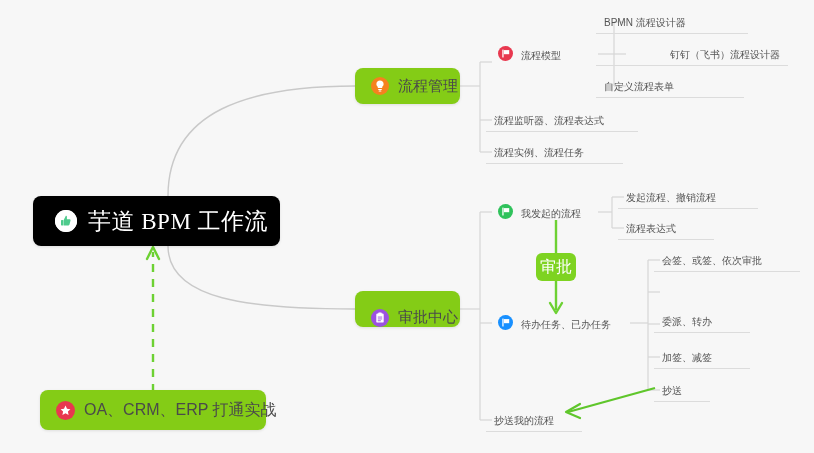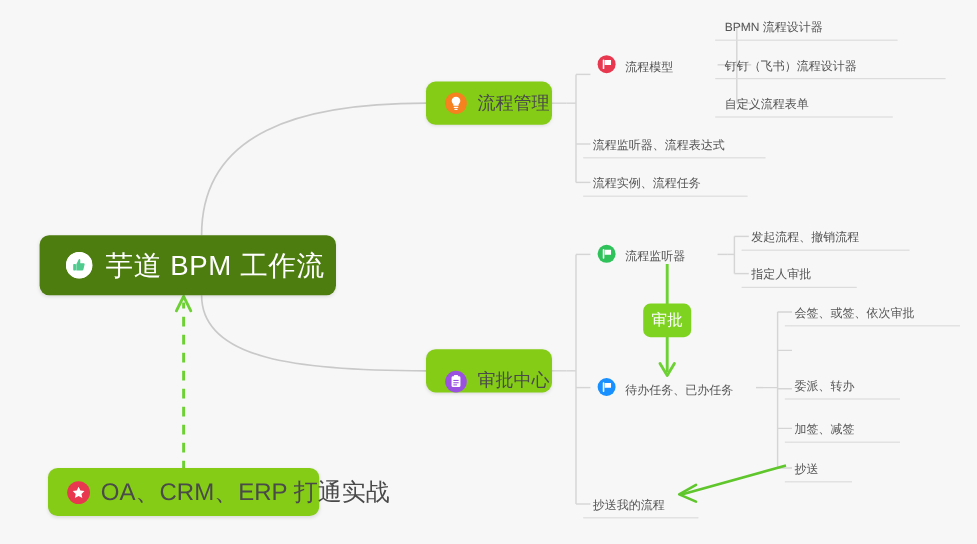--- a/index.html
+++ b/index.html
@@ -20,27 +20,28 @@
     left: 0; top: 0;
     width: 814px; height: 453px;
     pointer-events: none;
   }
 
   
   .root-node {
     position: absolute;
     left: 33px; top: 196px;
     width: 247px; height: 50px;
-    background: #4d7c0f;
+    background: #000000;
     border-radius: 8px;
     box-shadow: 0 1px 3px rgba(0,0,0,0.10);
     display: flex;
     align-items: center;
     padding-left: 22px;
     box-sizing: border-box;
+    font-family: Liberation Serif, serif;
   }
   .root-label {
     color: #ffffff;
     font-size: 23px;
     letter-spacing: 0.5px;
     margin-left: 11px;
     white-space: nowrap;
   }
 
   
@@ -77,21 +78,21 @@
     white-space: nowrap;
   }
   .leaf.with-icon .leaf-label { margin-left: 8px; }
 
   
   .arrow-badge {
     position: absolute;
     background: #7ed321;
     border-radius: 6px;
     color: #ffffff;
-    font-size: 13px;
+    font-size: 16px;
     display: flex;
     align-items: center;
     justify-content: center;
     box-sizing: border-box;
   }
 
   
   .ic {
     flex: 0 0 auto;
     display: inline-flex;
@@ -202,21 +203,21 @@
         <rect x="4.3" y="3.6" width="1.3" height="8" rx="0.5" fill="#ffffff"></rect>
         <path d="M5.9 4.1 L11.2 4.1 L11.2 8.2 L5.9 8.2 Z" fill="#ffffff"></path>
       </svg>
     </span>
     <span class="leaf-label">流程模型</span>
   </div>
 
   <div class="leaf" style="left:596px; top:10px; width:152px; height:24px;">
     <span class="leaf-label">BPMN 流程设计器</span>
   </div>
-  <div class="leaf" style="left:596px; top:42px; width:192px; height:24px;">
+  <div class="leaf" style="left:596px; top:42px; width:192px; height:24px;justify-content:flex-end;">
     <span class="leaf-label">钉钉（飞书）流程设计器</span>
   </div>
   <div class="leaf" style="left:596px; top:74px; width:148px; height:24px;">
     <span class="leaf-label">自定义流程表单</span>
   </div>
 
   <div class="leaf" style="left:486px; top:108px; width:152px; height:24px;text-align:center;">
     <span class="leaf-label">流程监听器、流程表达式</span>
   </div>
   <div class="leaf" style="left:486px; top:140px; width:137px; height:24px;">
@@ -236,27 +237,27 @@
     <span class="card-label">审批中心</span>
   </div>
 
   <div class="leaf with-icon" style="left:490px; top:200px; width:108px; height:24px; border-bottom:none;">
     <span class="ic" style="width:15px;height:15px;background:#2fc25b;margin-bottom:2px;">
       <svg width="15" height="15" viewBox="0 0 15 15">
         <rect x="4.3" y="3.6" width="1.3" height="8" rx="0.5" fill="#ffffff"></rect>
         <path d="M5.9 4.1 L11.2 4.1 L11.2 8.2 L5.9 8.2 Z" fill="#ffffff"></path>
       </svg>
     </span>
-    <span class="leaf-label">流程监听器</span>
+    <span class="leaf-label">我发起的流程</span>
   </div>
   <div class="leaf" style="left:618px; top:185px; width:140px; height:24px;">
     <span class="leaf-label">发起流程、撤销流程</span>
   </div>
   <div class="leaf" style="left:618px; top:216px; width:96px; height:24px;">
-    <span class="leaf-label">指定人审批</span>
+    <span class="leaf-label">流程表达式</span>
   </div>
 
   <div class="arrow-badge" style="left:536px; top:253px; width:40px; height:28px;">
     <span>审批</span>
   </div>
 
   <div class="leaf with-icon" style="left:490px; top:311px; width:140px; height:24px; border-bottom:none;">
     <span class="ic" style="width:15px;height:15px;background:#1890ff;margin-bottom:2px;">
       <svg width="15" height="15" viewBox="0 0 15 15">
         <rect x="4.3" y="3.6" width="1.3" height="8" rx="0.5" fill="#ffffff"></rect>
@@ -283,16 +284,16 @@
     <span class="leaf-label">抄送我的流程</span>
   </div>
 
   <div class="card-node" style="left:40px; top:390px; width:226px; height:40px;">
     <span class="ic" style="width:19px;height:19px;background:#e8384f;">
       <svg width="19" height="19" viewBox="0 0 19 19">
         <path d="M9.5 4.6 L11.0 7.8 L14.4 8.2 L11.9 10.6 L12.6 14.0
                  L9.5 12.3 L6.4 14.0 L7.1 10.6 L4.6 8.2 L8.0 7.8 Z" fill="#ffffff"></path>
       </svg>
     </span>
-    <span class="card-label" style="font-size:20px;">OA、CRM、ERP 打通实战</span>
+    <span class="card-label" style="font-size:16px;">OA、CRM、ERP 打通实战</span>
   </div>
 
 </div>
 
 </body></html>

